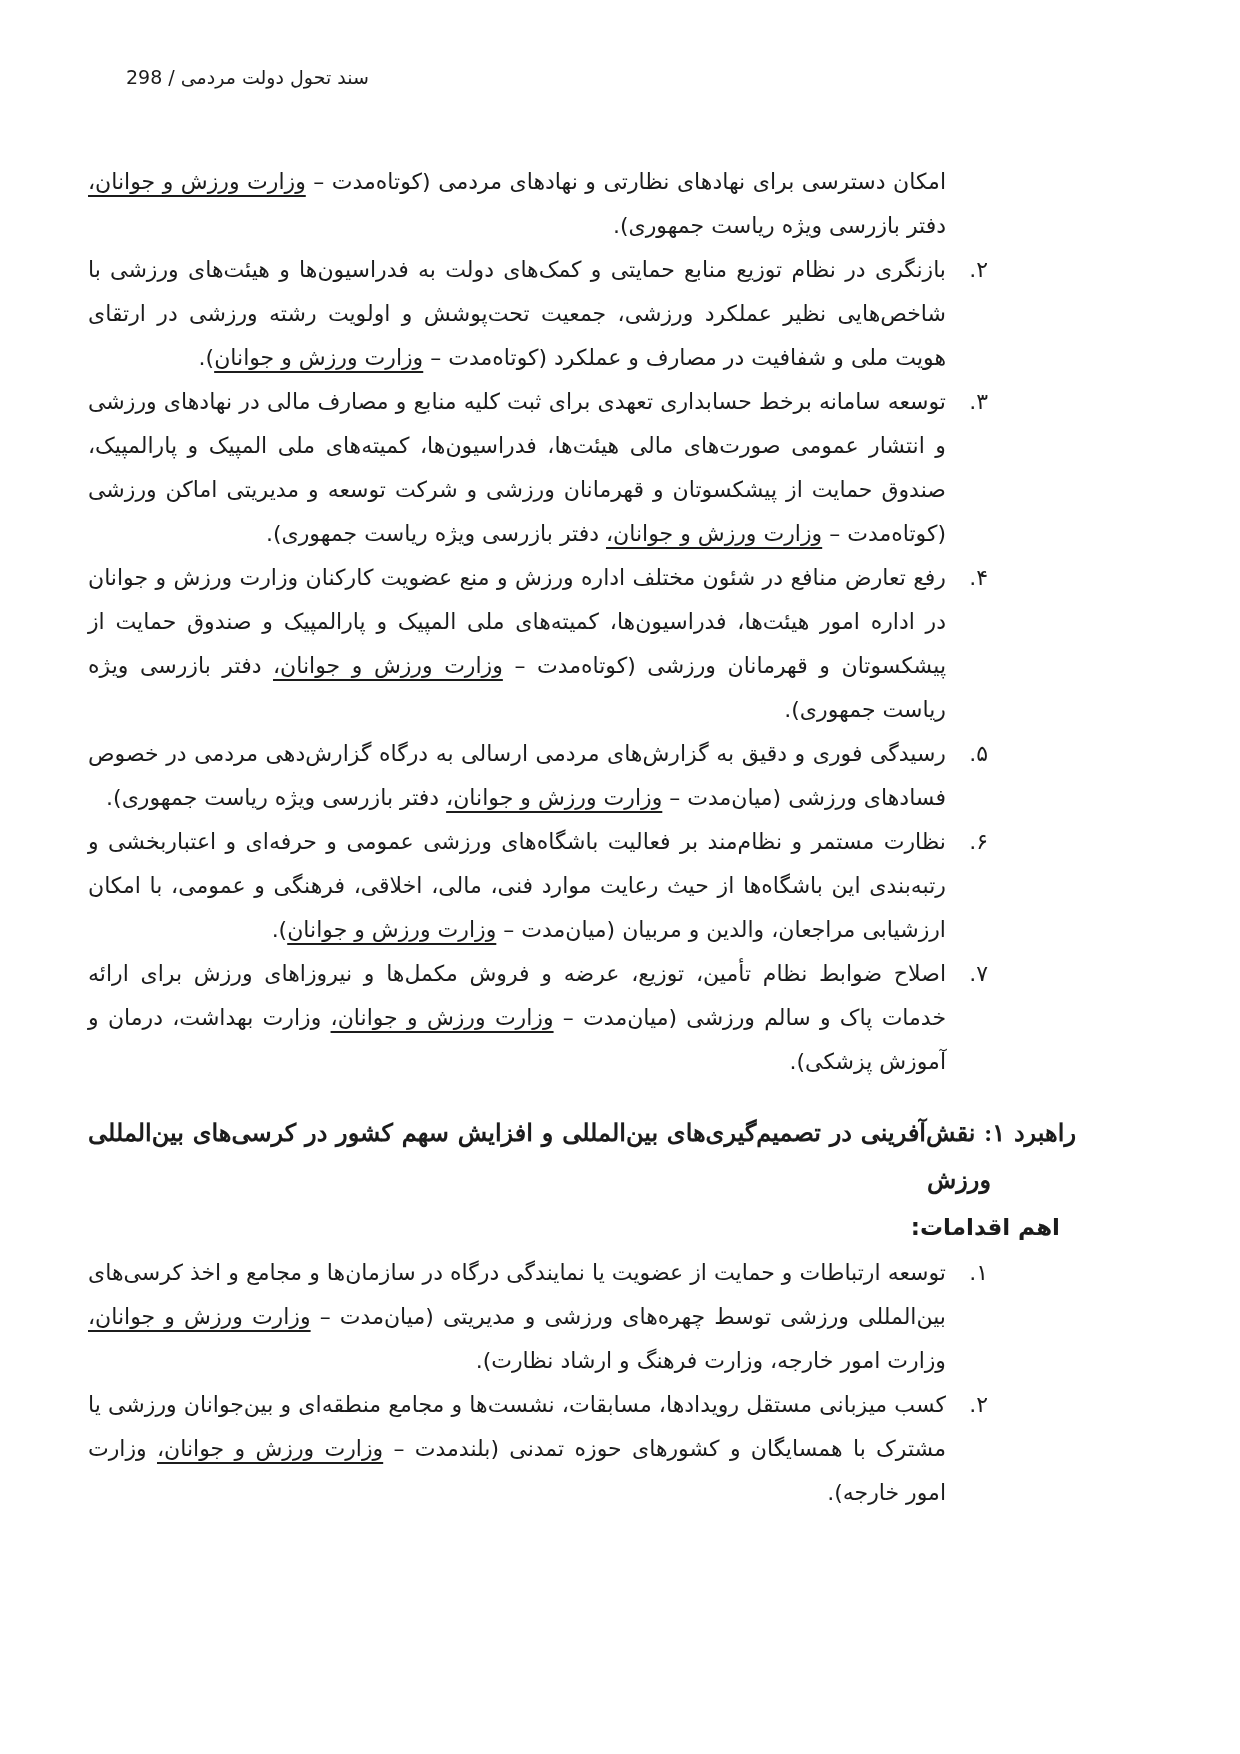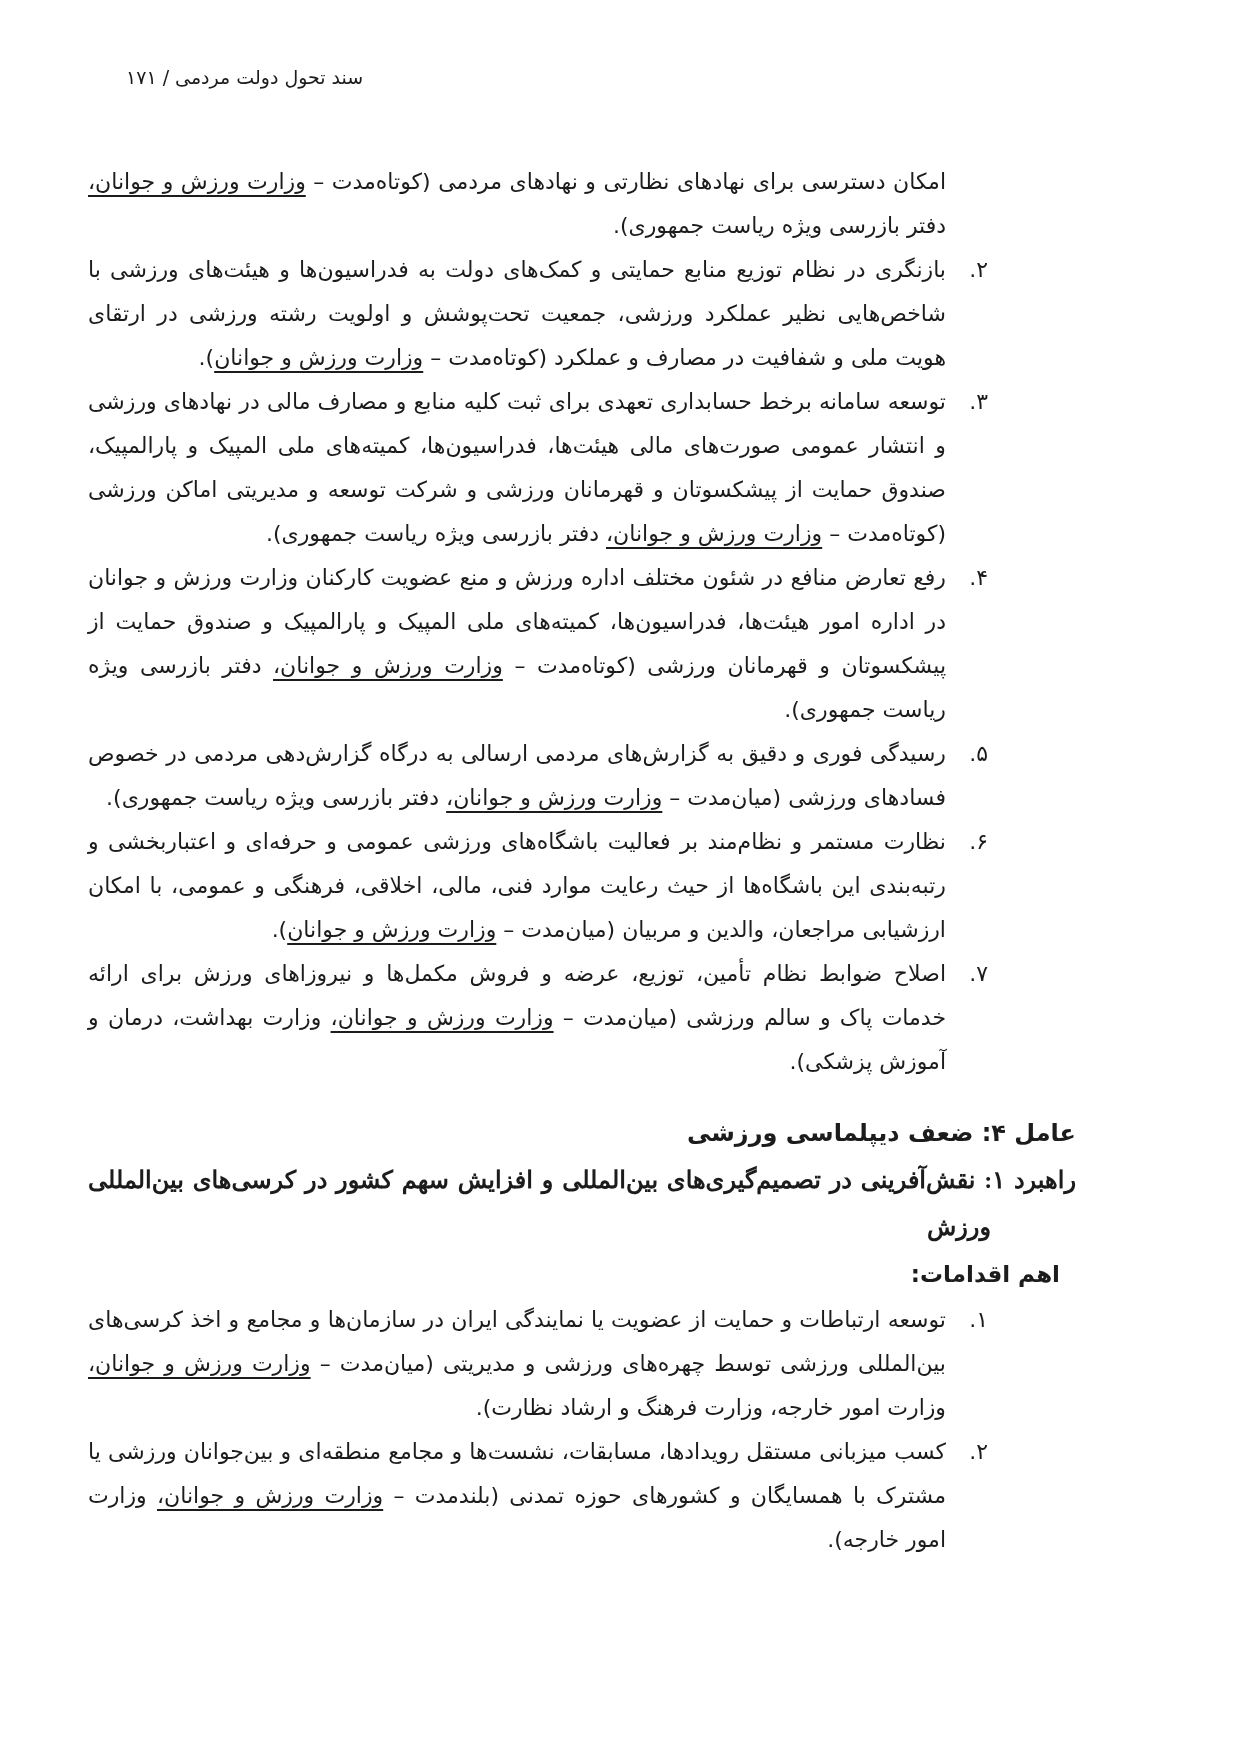--- a/index.html
+++ b/index.html
@@ -65,21 +65,21 @@
     font-size: 23px;
     line-height: 47px;
     margin-right: 16px;
   }
 </style>
 </head>
 <body>
 
 <div class="page">
 
-  <div class="running-header">سند تحول دولت مردمی / ۱۷۱</div>
+  <div class="running-header">سند تحول دولت مردمی / 298</div>
 
   <div class="content">
 
     <div class="para-cont"><span>امکان دسترسی برای نهادهای نظارتی و نهادهای مردمی (کوتاه‌مدت – </span><span class="ul">وزارت ورزش و جوانان،</span><span> دفتر بازرسی ویژه ریاست جمهوری).</span></div>
 
     <div class="item">
       <span class="num">۲.</span>
       <span><span>بازنگری در نظام توزیع منابع حمایتی و کمک‌های دولت به فدراسیون‌ها و هیئت‌های ورزشی با شاخص‌هایی نظیر عملکرد ورزشی، جمعیت تحت‌پوشش و اولویت رشته ورزشی در ارتقای هویت ملی و شفافیت در مصارف و عملکرد (کوتاه‌مدت – </span><span class="ul">وزارت ورزش و جوانان</span><span>).</span></span>
     </div>
     <div class="item">
@@ -97,27 +97,26 @@
     <div class="item">
       <span class="num">۶.</span>
       <span><span>نظارت مستمر و نظام‌مند بر فعالیت باشگاه‌های ورزشی عمومی و حرفه‌ای و اعتباربخشی و رتبه‌بندی این باشگاه‌ها از حیث رعایت موارد فنی، مالی، اخلاقی، فرهنگی و عمومی، با امکان ارزشیابی مراجعان، والدین و مربیان (میان‌مدت – </span><span class="ul">وزارت ورزش و جوانان</span><span>).</span></span>
     </div>
     <div class="item">
       <span class="num">۷.</span>
       <span><span>اصلاح ضوابط نظام تأمین، توزیع، عرضه و فروش مکمل‌ها و نیروزاهای ورزش برای ارائه خدمات پاک و سالم ورزشی (میان‌مدت – </span><span class="ul">وزارت ورزش و جوانان،</span><span> وزارت بهداشت، درمان و آموزش پزشکی).</span></span>
     </div>
 
     <div class="section">
-      <div class="factor-heading">عامل ۴: ضعف دیپلماسی ورزشی</div>
       <div class="strategy-heading">راهبرد ۱: نقش‌آفرینی در تصمیم‌گیری‌های بین‌المللی و افزایش سهم کشور در کرسی‌های بین‌المللی ورزش</div>
       <div class="actions-label">اهم اقدامات:</div>
 
       <div class="item">
         <span class="num">۱.</span>
-        <span><span>توسعه ارتباطات و حمایت از عضویت یا نمایندگی ایران در سازمان‌ها و مجامع و اخذ کرسی‌های بین‌المللی ورزشی توسط چهره‌های ورزشی و مدیریتی (میان‌مدت – </span><span class="ul">وزارت ورزش و جوانان،</span><span> وزارت امور خارجه، وزارت فرهنگ و ارشاد نظارت).</span></span>
+        <span><span>توسعه ارتباطات و حمایت از عضویت یا نمایندگی درگاه در سازمان‌ها و مجامع و اخذ کرسی‌های بین‌المللی ورزشی توسط چهره‌های ورزشی و مدیریتی (میان‌مدت – </span><span class="ul">وزارت ورزش و جوانان،</span><span> وزارت امور خارجه، وزارت فرهنگ و ارشاد نظارت).</span></span>
       </div>
       <div class="item">
         <span class="num">۲.</span>
         <span><span>کسب میزبانی مستقل رویدادها، مسابقات، نشست‌ها و مجامع منطقه‌ای و بین‌جوانان ورزشی یا مشترک با همسایگان و کشورهای حوزه تمدنی (بلندمدت – </span><span class="ul">وزارت ورزش و جوانان،</span><span> وزارت امور خارجه).</span></span>
       </div>
     </div>
 
   </div>
 </div>
 

